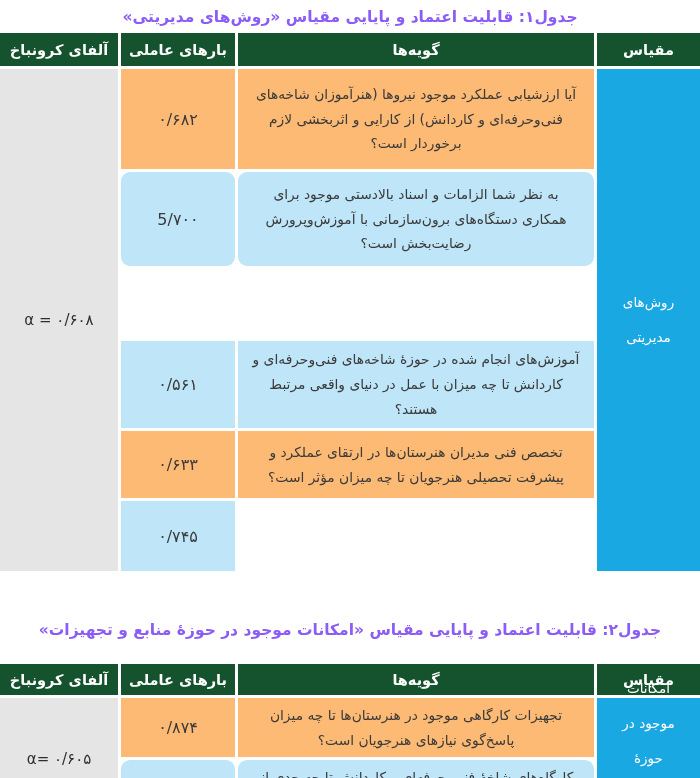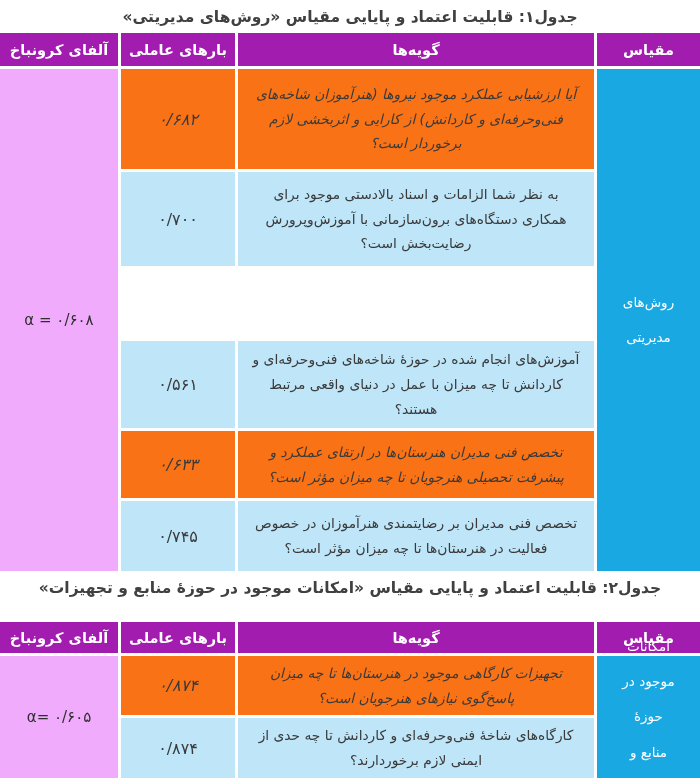--- a/index.html
+++ b/index.html
@@ -11,26 +11,27 @@
   }
   .page {
     width: 700px; height: 778px;
     direction: rtl;
     background: #ffffff;
   }
   .tbl-title {
     text-align: center;
     font-weight: bold;
     font-size: 15.5px;
-    color: #404040;
+    color: #8b5cf6;
     padding-top: 8px;
     height: 33px;
   }
   .tbl-title.second {
     height: 51px;
+    margin-top: 42px;
   }
   .grid {
     display: grid;
     direction: rtl;
     gap: 3px;
     width: 700px;
     background: #ffffff;
   }
   .grid1 {
     grid-template-columns: 103px 1fr 114px 118px;
@@ -40,52 +41,52 @@
     grid-template-columns: 103px 1fr 114px 118px;
     grid-template-rows: 31px 59px 60px;
   }
   .cell {
     display: flex;
     align-items: center;
     justify-content: center;
     text-align: center;
   }
   .head {
-    background: #a21caf;
+    background: #14532d;
     color: #ffffff;
     font-weight: bold;
     font-size: 14.5px;
   }
   .scale-cell {
     background: #19A8E1;
     color: #ffffff;
     font-size: 13.5px;
     line-height: 2.6;
     padding: 4px 23px;
   }
   .alpha-cell {
-    background: #f0abfc;
+    background: #e5e5e5;
     color: #2e2e2e;
     font-size: 15px;
   }
   .q-cell {
     font-size: 13.8px;
     color: #3a3a3a;
     line-height: 1.8;
     padding: 4px 12px;
   }
   .v-cell {
     font-size: 16px;
     color: #3a3a3a;
   }
-  .row-gray { background: #f97316; font-style: italic; }
+  .row-gray { background: #fdba74; }
   .row-blue { background: #BEE5F8; }
   
   .c1 { grid-column: 1; } .c2 { grid-column: 2; } .c3 { grid-column: 3; } .c4 { grid-column: 4; }
-  .r1 { grid-row: 1; } .r2 { grid-row: 2; } .r3 { grid-row: 3; } .r4 { grid-row: 4; }
+  .r1 { grid-row: 1; } .r2 { grid-row: 2; } .r3 { grid-row: 3; border-radius: 9px; } .r4 { grid-row: 4; }
   .r5 { grid-row: 5; } .r6 { grid-row: 6; } .r7 { grid-row: 7; }
   .span6 { grid-row: 2 / 8; }
   .span2 { grid-row: 2 / 4; }
 </style>
 </head>
 <body>
 
 <div class="page">
 
   <div class="tbl-title">جدول۱: قابلیت اعتماد و پایایی مقیاس «روش‌های مدیریتی»</div>
@@ -97,30 +98,29 @@
     <div class="cell head c3 r1">بارهای عاملی</div>
     <div class="cell head c4 r1">آلفای کرونباخ</div>
 
     <div class="cell scale-cell c1 span6">روش‌های مدیریتی</div>
     <div class="cell alpha-cell c4 span6">α = ۰/۶۰۸</div>
 
     <div class="cell q-cell row-gray c2 r2">آیا ارزشیابی عملکرد موجود نیروها (هنرآموزان شاخه‌های فنی‌وحرفه‌ای و کاردانش) از کارایی و اثربخشی لازم برخوردار است؟</div>
     <div class="cell v-cell row-gray c3 r2">۰/۶۸۲</div>
 
     <div class="cell q-cell row-blue c2 r3">به نظر شما الزامات و اسناد بالادستی موجود برای همکاری دستگاه‌های برون‌سازمانی با آموزش‌وپرورش رضایت‌بخش است؟</div>
-    <div class="cell v-cell row-blue c3 r3">۰/۷۰۰</div>
+    <div class="cell v-cell row-blue c3 r3">5/۷۰۰</div>
 
 
     <div class="cell q-cell row-blue c2 r5">آموزش‌های انجام شده در حوزهٔ شاخه‌های فنی‌وحرفه‌ای و کاردانش تا چه میزان با عمل در دنیای واقعی مرتبط هستند؟</div>
     <div class="cell v-cell row-blue c3 r5">۰/۵۶۱</div>
 
     <div class="cell q-cell row-gray c2 r6">تخصص فنی مدیران هنرستان‌ها در ارتقای عملکرد و پیشرفت تحصیلی هنرجویان تا چه میزان مؤثر است؟</div>
     <div class="cell v-cell row-gray c3 r6">۰/۶۳۳</div>
 
-    <div class="cell q-cell row-blue c2 r7">تخصص فنی مدیران بر رضایتمندی هنرآموزان در خصوص فعالیت در هنرستان‌ها تا چه میزان مؤثر است؟</div>
     <div class="cell v-cell row-blue c3 r7">۰/۷۴۵</div>
   </div>
 
   <div class="tbl-title second">جدول۲: قابلیت اعتماد و پایایی مقیاس «امکانات موجود در حوزهٔ منابع و تجهیزات»</div>
 
   <div class="grid grid2">
 
     <div class="cell head c1 r1">مقیاس</div>
     <div class="cell head c2 r1">گویه‌ها</div>
     <div class="cell head c3 r1">بارهای عاملی</div>

